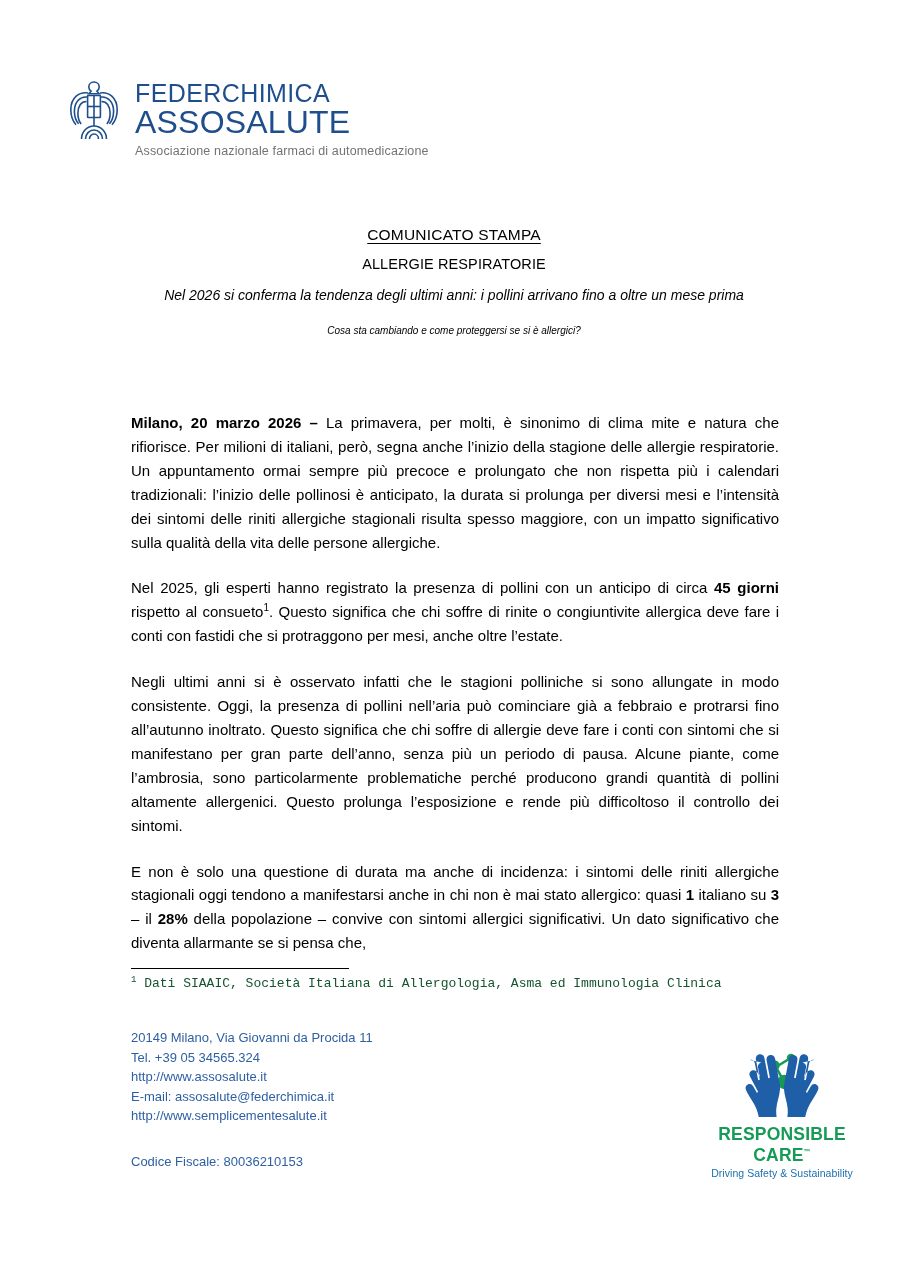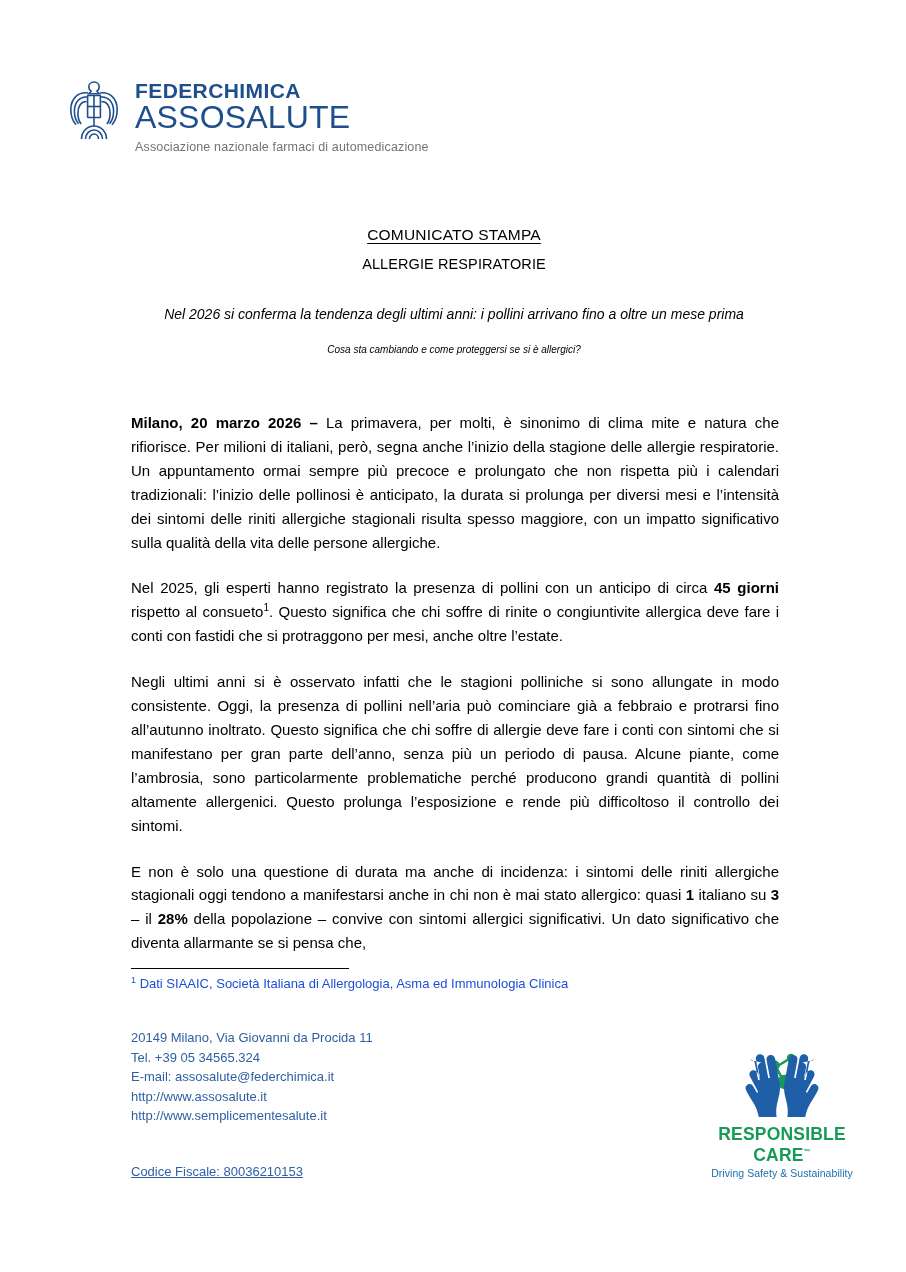--- a/index.html
+++ b/index.html
@@ -32,25 +32,25 @@
   .brand-mark {
     width: 62px;
     height: 70px;
     flex: 0 0 auto;
     margin-right: 10px;
   }
   .brand-text {
     padding-top: 4px;
   }
   .brand-line1 {
-    font-size: 21px;
+    font-size: 25px;
     letter-spacing: 0.4px;
     color: #1F4E8C;
     line-height: 1.06;
-    font-weight: 700;
+    font-weight: 400;
   }
   .brand-line2 {
     font-size: 32px;
     letter-spacing: 0.2px;
     color: #1F4E8C;
     line-height: 1.05;
     font-weight: 400;
     margin-top: -1px;
   }
   .brand-tagline {
@@ -84,21 +84,21 @@
   .title-sub2 {
     font-size: 14.8px;
     font-weight: bold;
     margin-top: 21px;
     letter-spacing: 0.05px;
   }
   .title-italic1 {
     font-size: 14px;
     font-style: italic;
     font-weight: 400;
-    margin-top: 32px;
+    margin-top: 13px;
     line-height: 1.45;
     padding: 0 8px;
   }
   .title-italic2 {
     font-size: 10px;
     font-style: italic;
     font-weight: 400;
     margin-top: 20px;
   }
 
@@ -132,44 +132,43 @@
     top: 968px;
     width: 648px;
   }
   .footnote-rule {
     width: 218px;
     height: 0;
     border-top: 1px solid #000;
     margin-bottom: 7px;
   }
   .footnote-text {
-    font-family: Liberation Sans, sans-serif;
+    font-family: Liberation Mono, monospace;
     font-size: 13px;
     line-height: 1.25;
-    color: #1d4ed8;
+    color: #14532d;
   }
   .footnote-text sup {
     font-size: 9px;
     vertical-align: super;
     line-height: 0;
   }
 
   
   .footer-contact {
     position: absolute;
     left: 131px;
     top: 1028px;
     color: #2E5FA3;
     font-size: 13px;
     line-height: 19.5px;
   }
   .footer-contact .strong { font-weight: normal; }
   .footer-cf {
-    margin-top: 36px;
-    text-decoration: underline;
+    margin-top: 26px;
   }
 
   
   .rc-logo {
     position: absolute;
     left: 692px;
     top: 1050px;
     width: 180px;
     text-align: center;
   }
@@ -259,22 +258,22 @@
   </div>
 
   <div class="footnote-wrap">
     <div class="footnote-rule"></div>
     <div class="footnote-text"><sup>1</sup><span> Dati SIAAIC, Società Italiana di Allergologia, Asma ed Immunologia Clinica</span></div>
   </div>
 
   <div class="footer-contact">
     <div><span>20149 </span><span class="strong">Milano</span><span>, Via Giovanni da Procida 11</span></div>
     <div>Tel. +39 05 34565.324</div>
+    <div>http://www.assosalute.it</div>
     <div>E-mail: assosalute@federchimica.it</div>
-    <div>http://www.assosalute.it</div>
     <div>http://www.semplicementesalute.it</div>
     <div class="footer-cf">Codice Fiscale: 80036210153</div>
   </div>
 
   <div class="rc-logo">
     <span>
       <svg class="rc-art" viewBox="0 0 110 72" aria-hidden="true">
 
         <g stroke="#159B55" stroke-width="2.6" stroke-linecap="round">
           <line x1="49" y1="17" x2="62" y2="9"></line>

